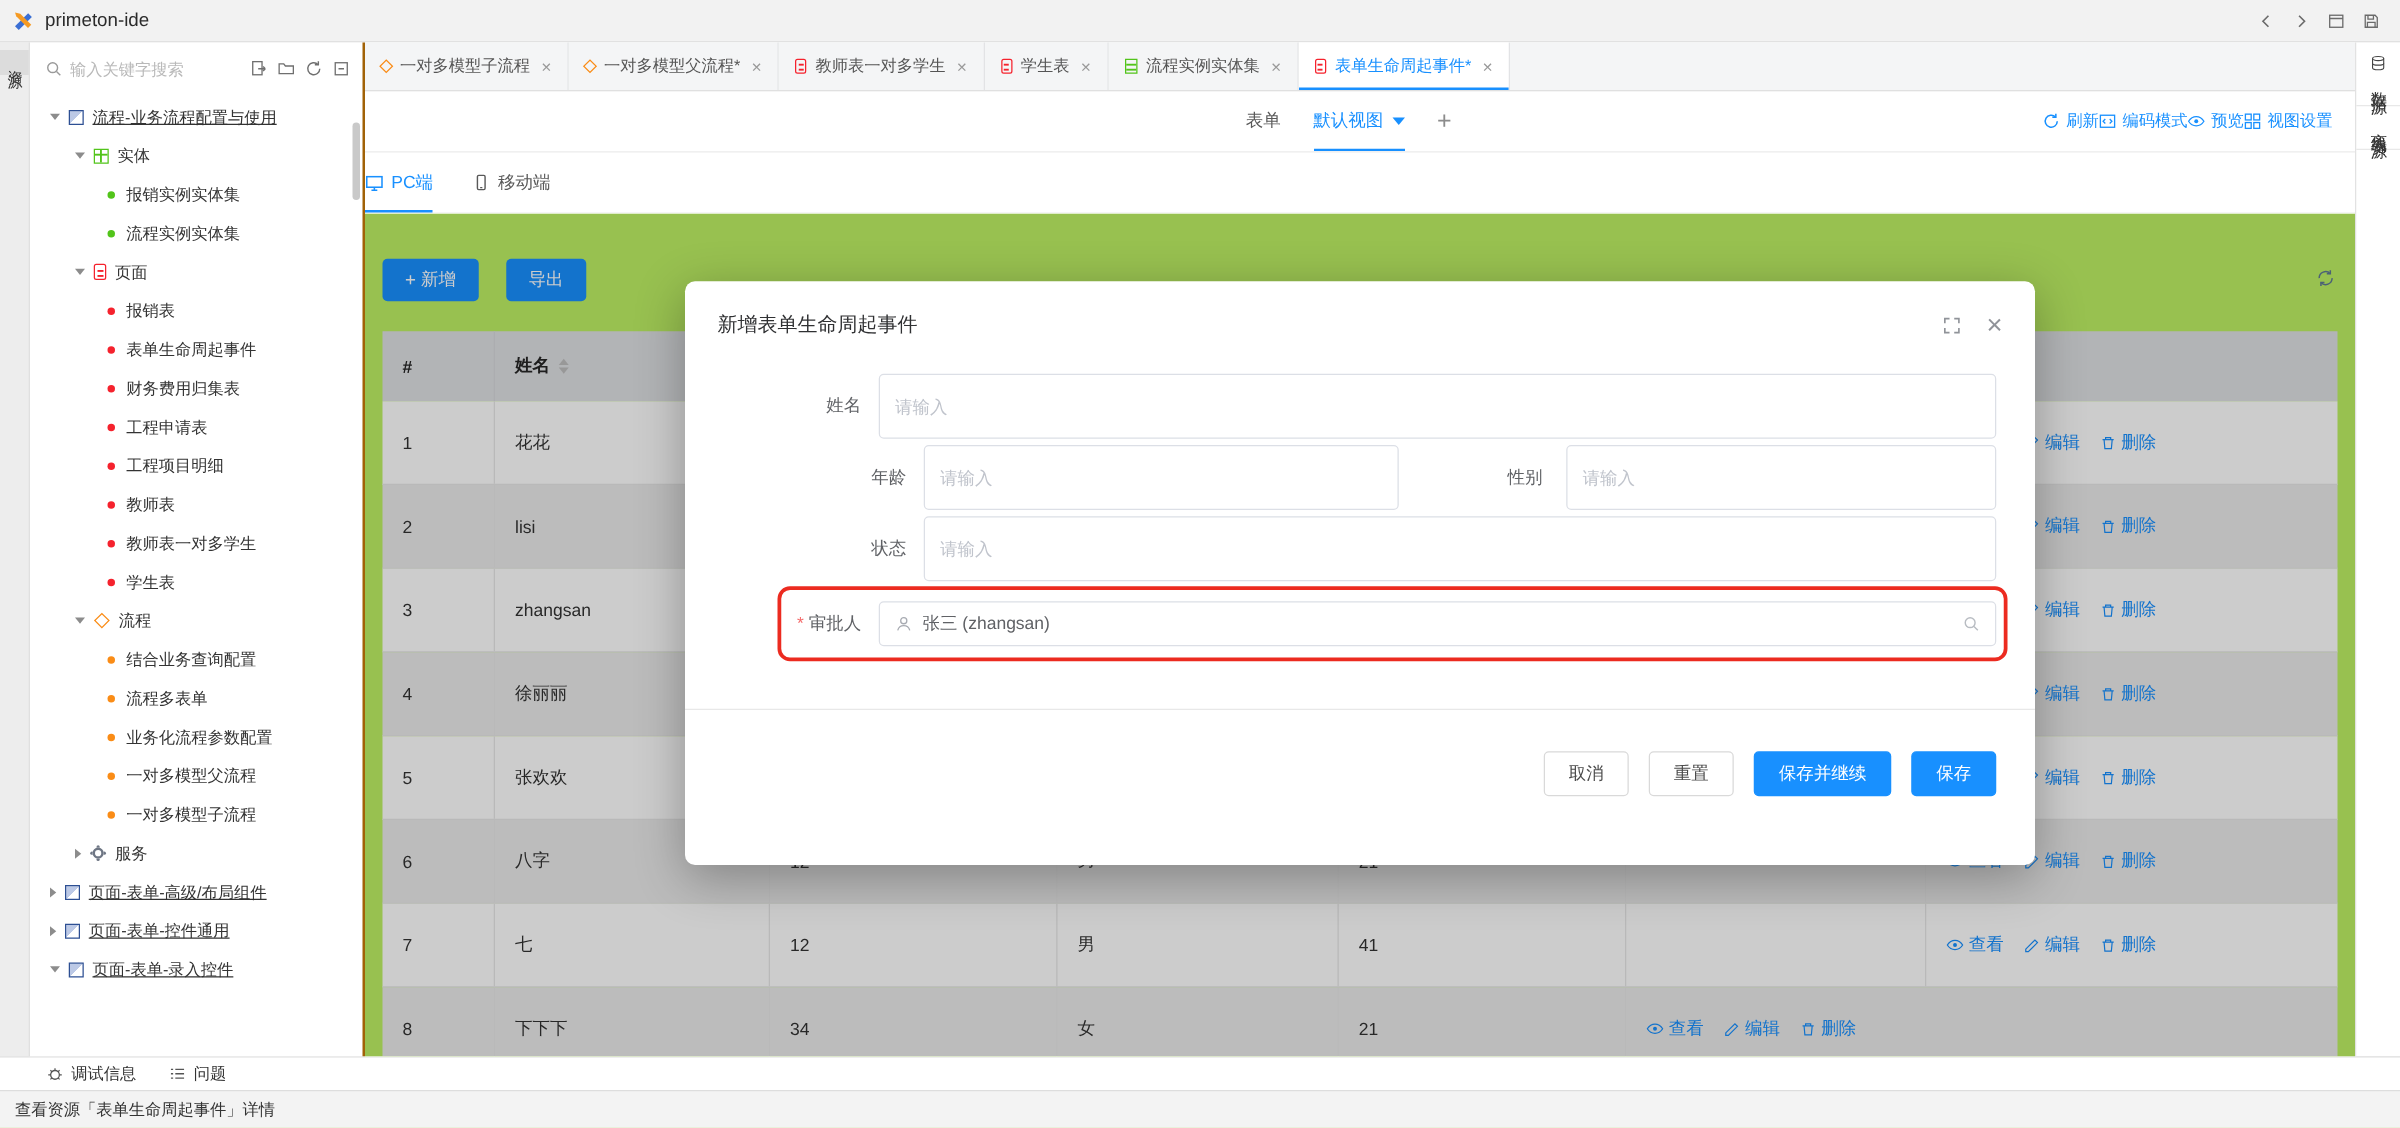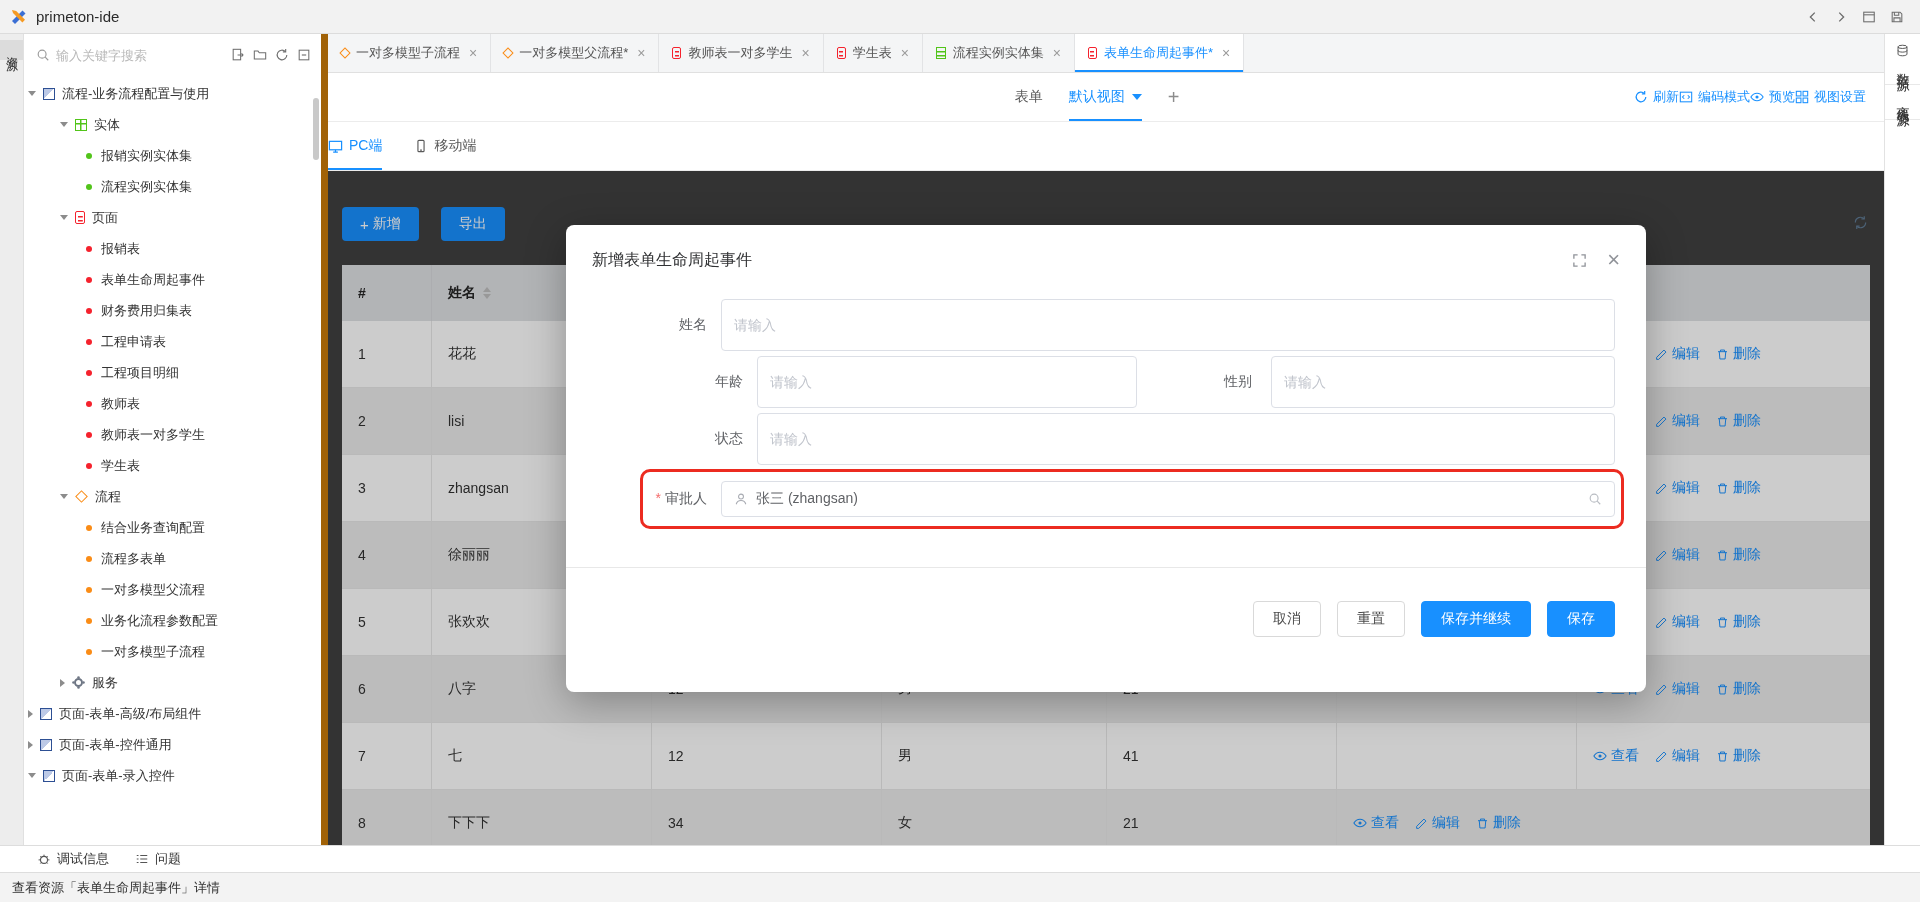--- a/index.html
+++ b/index.html
@@ -15,32 +15,32 @@
 
   
   .workspace { flex:1 1 auto; min-height:0; display:flex; }
 
   
   .left-rail { width:24px; background:#ededed; border-right:1px solid #e0e0e0; flex:0 0 auto; }
   .rail-tab { margin-top:6px; background:#dcdcdc; padding:7px 0; display:flex; justify-content:center; }
   .vtext { writing-mode:vertical-lr; text-orientation:upright; letter-spacing:3px; font-size:12px; color:#333; }
 
   
-  .left-panel { width:304px; background:#fff; border-right:7px solid #a16207; flex:0 0 auto; position:relative; overflow:hidden; }
+  .left-panel { width:268px; background:#fff; border-right:2px solid #a16207; flex:0 0 auto; position:relative; overflow:hidden; }
   .search-row { height:42px; display:flex; align-items:center; padding:0 10px 0 12px; }
   .search-ic { color:#9a9a9a; display:flex; margin-right:6px; }
   .search-input { border:none; outline:none; flex:1; min-width:0; font-size:13px; color:#333; background:transparent; }
   .search-input::placeholder { color:#b9b9b9; }
   .sr-ic { color:#6f6f6f; display:flex; margin-left:8px; }
   .scroll-thumb { position:absolute; right:2px; top:64px; width:6px; height:62px; background:#c9c9c9; border-radius:3px; }
 
   
   .tree { padding-top:2px; }
   .tree-item { display:flex; align-items:center; height:31px; font-size:13px; color:#333; white-space:nowrap; cursor:default; }
-  .tree-item.lvl0 { padding-left:4px; }
+  .tree-item.lvl0 { padding-left:16px;text-decoration:underline; }
   .tree-item.lvl1 { padding-left:36px; }
   .tree-item.lvl2 { padding-left:62px; }
   .tw { flex:0 0 auto; }
   .arrow { display:none; width:0; height:0; margin-right:7px; }
   .arrow.arr-down { display:inline-block; border-left:4px solid transparent; border-right:4px solid transparent; border-top:5px solid #8c8c8c; }
   .arrow.arr-right { display:inline-block; border-top:4px solid transparent; border-bottom:4px solid transparent; border-left:5px solid #8c8c8c; }
   .ticon { display:none; margin-right:7px; }
   .ticon.ic-package { display:inline-block; width:12px; height:12px; border:1.5px solid #2d4f93; background:linear-gradient(135deg,#bcc9e6 50%,transparent 50%); }
   .ticon.ic-entity { display:inline-block; width:12px; height:12px; border:1.5px solid #52c41a;
       background:linear-gradient(#52c41a,#52c41a) 0 3px/100% 1.5px no-repeat, linear-gradient(#52c41a,#52c41a) 4px 0/1.5px 100% no-repeat; }
@@ -80,21 +80,21 @@
   .caret-down { width:0; height:0; border-left:5px solid transparent; border-right:5px solid transparent; border-top:6px solid #1890ff; margin-left:7px; }
   .vt-add { font-size:20px; color:#8c8c8c; display:flex; align-items:center; }
   .vt-action { display:flex; align-items:center; gap:5px; color:#1890ff; font-size:13px; cursor:default; }
 
   
   .device-tabs { height:49px; border-bottom:1px solid #ececec; display:flex; justify-content:flex-start; align-items:stretch; gap:32px; flex:0 0 auto; }
   .dtab { display:flex; align-items:center; gap:6px; font-size:14px; color:#595959; }
   .dtab.active { color:#1890ff; box-shadow:inset 0 -2px 0 #1890ff; }
 
   
-  .content { position:relative; flex:1 1 auto; min-height:0; background:#404040; overflow:hidden; }
+  .content { position:relative; flex:1 1 auto; min-height:0; background:#bef264; overflow:hidden; }
   .grid-wrap { padding:36px 14px 0 14px; }
   .grid-btns { display:flex; gap:22px; margin-bottom:24px; }
   .btn-blue { height:34px; padding:0 18px; background:#1890ff; color:#fff; font-size:14px; border:none; border-radius:4px; display:flex; align-items:center; gap:4px; }
   .plus-ic::before { content:"+"; font-size:15px; }
   .corner-refresh { position:absolute; top:44px; right:16px; color:#5f7a94; }
 
   .gtable { width:100%; font-size:14px; }
   .thead, .trow { display:grid; grid-template-columns:90px 220px 230px 225px 230px 240px 1fr; }
   .thead { height:56px; background:#dfe1e4; }
   .tcell { display:flex; align-items:center; padding-left:16px; border-right:1px solid #d7d9dc; overflow:hidden; white-space:nowrap; }
@@ -310,26 +310,26 @@
             <span class="t-label">结合业务查询配置</span>
           </div>
           <div class="tree-item lvl2">
 
             <span class="tw bullet b-orange"></span>
             <span class="t-label">流程多表单</span>
           </div>
           <div class="tree-item lvl2">
 
             <span class="tw bullet b-orange"></span>
+            <span class="t-label">业务化流程参数配置</span>
+          </div>
+          <div class="tree-item lvl2">
+
+            <span class="tw bullet b-orange"></span>
             <span class="t-label">一对多模型父流程</span>
-          </div>
-          <div class="tree-item lvl2">
-
-            <span class="tw bullet b-orange"></span>
-            <span class="t-label">业务化流程参数配置</span>
           </div>
           <div class="tree-item lvl2">
 
             <span class="tw bullet b-orange"></span>
             <span class="t-label">一对多模型子流程</span>
           </div>
           <div class="tree-item lvl1">
             <span class="tw arrow arr-right"></span>
             <span class="tw ticon ic-gear"></span>
 

